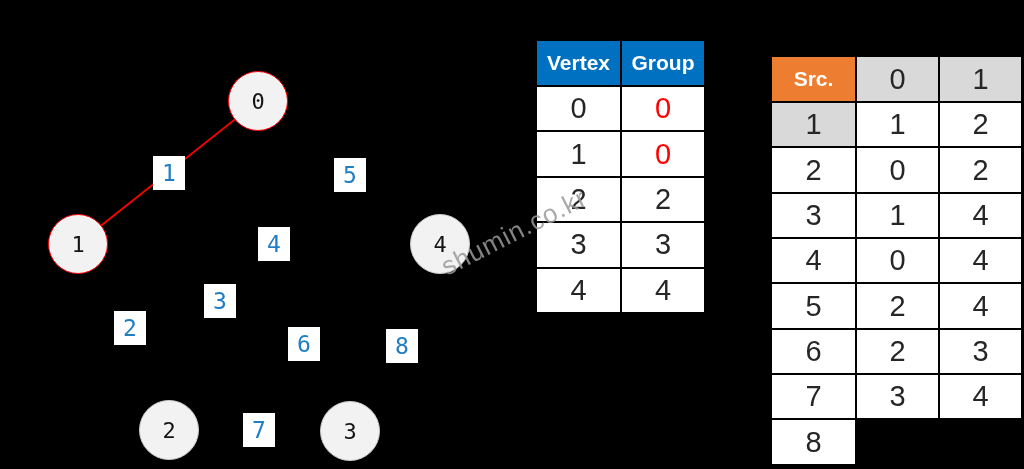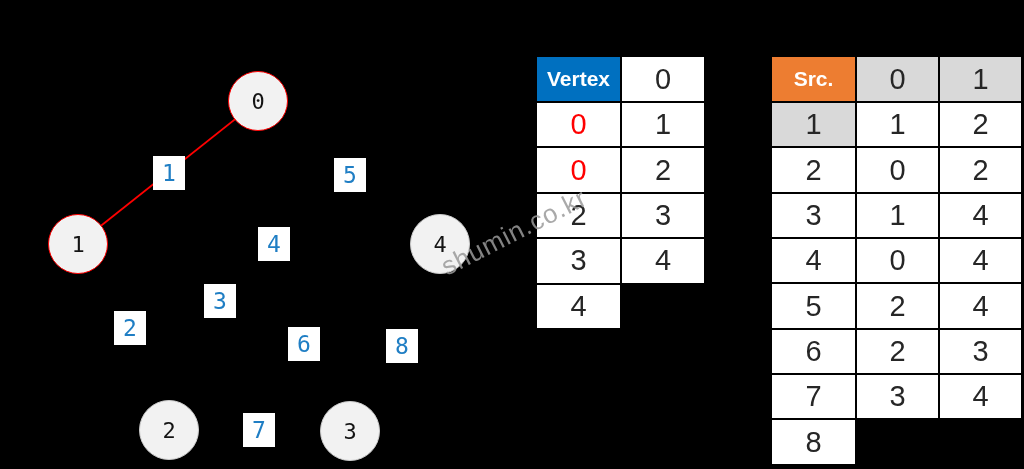--- a/index.html
+++ b/index.html
@@ -20,21 +20,21 @@
   .node.selected { border-color:var(--selected,#f00); }
   .edge-label {
     position:absolute; width:32px; height:34px; z-index:2;
     background:var(--cell-bg,#fff);
     display:flex; align-items:center; justify-content:center;
     font-family:"DejaVu Sans Mono", monospace; font-size:23px;
     color:var(--edge-label-text,#1f7ec4);
   }
   .grid-table { position:absolute; display:grid; gap:2px; padding:2px;
     background:var(--table-border,#000); box-sizing:border-box; z-index:3; }
-  #vertex-table { left:535px; top:55px; width:171px;
+  #vertex-table { left:535px; top:39px; width:171px;
     grid-template-columns:83px 82px;
     grid-template-rows:44px repeat(5, 43.4px); }
   #edge-table { left:770px; top:55px; width:253px;
     grid-template-columns:83px 81px 81px;
     grid-template-rows:44px repeat(8, 43.35px); }
   .cell {
     background:var(--cell-bg,#fff); color:var(--cell-text,#262626);
     display:flex; align-items:center; justify-content:center;
     font-size:29px;
   }
@@ -67,20 +67,21 @@
       <div class="edge-label" style="left: 334px; top: 158px;">5</div>
       <div class="edge-label" style="left: 258px; top: 227px;">4</div>
       <div class="edge-label" style="left: 204px; top: 284px;">3</div>
       <div class="edge-label" style="left: 114px; top: 311px;">2</div>
       <div class="edge-label" style="left: 288px; top: 327px;">6</div>
       <div class="edge-label" style="left: 386px; top: 329px;">8</div>
       <div class="edge-label" style="left: 243px; top: 413px;">7</div>
     </div>
   <div id="vertex-table" class="grid-table">
       <div class="cell th vhead">Vertex</div>
+      <div class="cell th vhead">Group</div>
       <div class="cell ">0</div>
       <div class="cell red">0</div>
       <div class="cell ">1</div>
       <div class="cell red">0</div>
       <div class="cell ">2</div>
       <div class="cell ">2</div>
       <div class="cell ">3</div>
       <div class="cell ">3</div>
       <div class="cell ">4</div>
       <div class="cell ">4</div>

